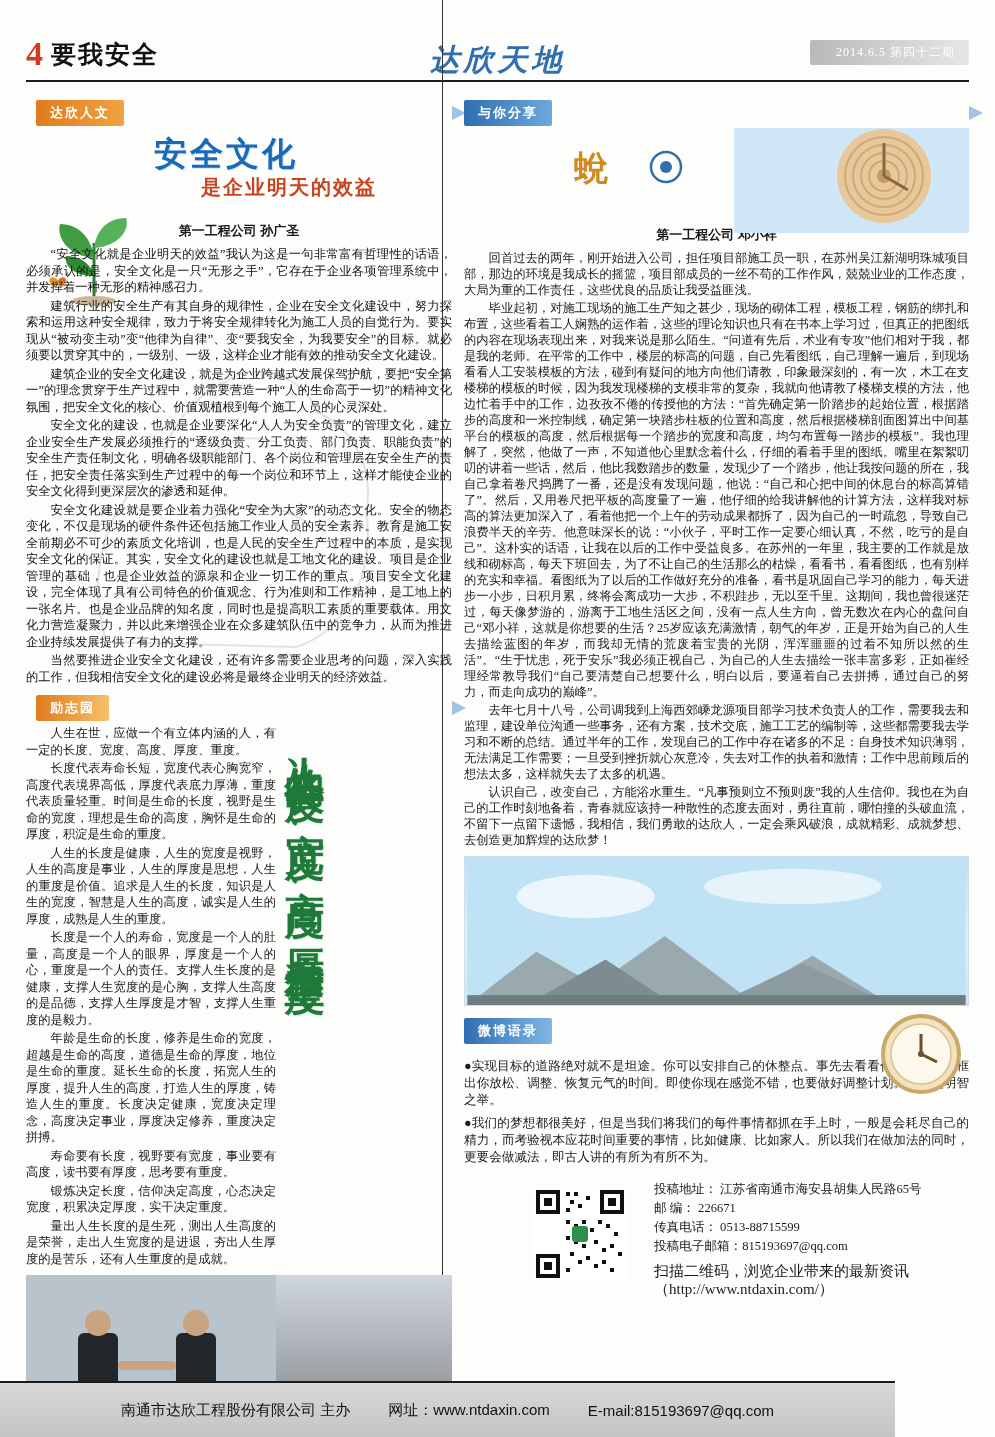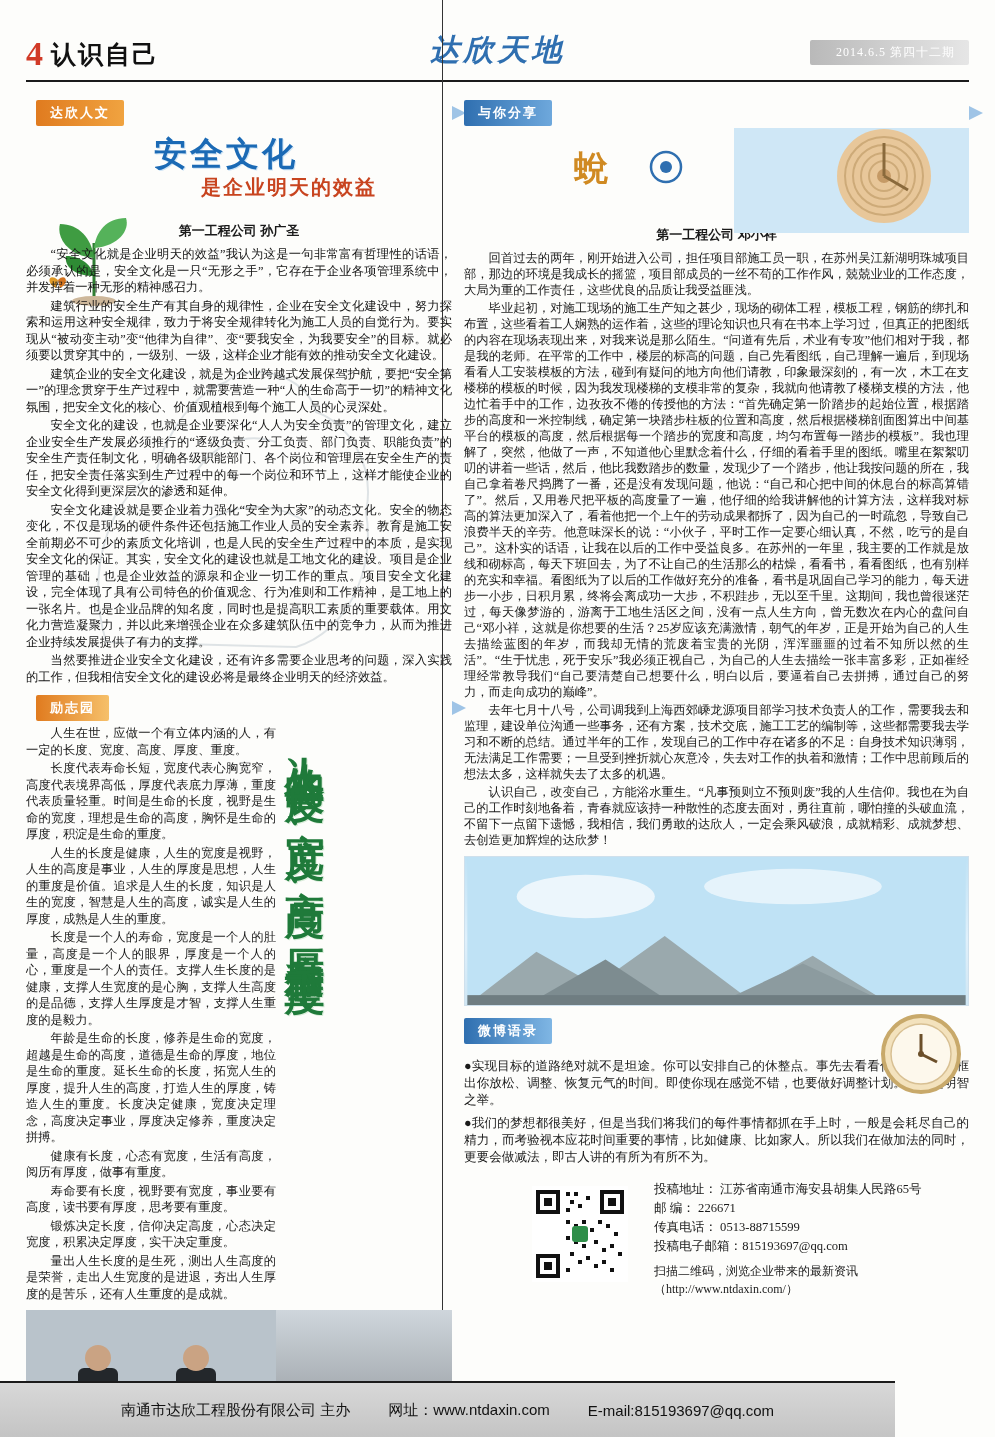--- a/index.html
+++ b/index.html
@@ -30,21 +30,21 @@
     font-family: "Liberation Serif", serif;
     line-height: 1; margin-right: 8px;
   }
   .section-title {
     font-size: 25px; font-weight: bold; letter-spacing: 2px;
     font-family: "Liberation Sans", sans-serif;
     color: #111;
   }
   .paper-logo {
     position: absolute; left: 50%; transform: translateX(-50%);
-    top: 2px;
+    top: 12px;
     font-size: 30px; font-weight: bold; letter-spacing: 4px;
     color: #2f6fb0;
     font-family: "Liberation Sans", sans-serif;
     font-style: italic;
   }
   .issue-box {
     position: absolute; right: 0; top: 12px;
     background: linear-gradient(to right,#b9b9b9,#e6e6e6);
     color: #fff; font-size: 12px; padding: 4px 14px 4px 26px;
     font-family: Liberation Serif, serif;
@@ -169,39 +169,39 @@
   .weibo p { font-size:12.6px; line-height:17px; text-align:justify; margin:6px 0; }
   .clock {
     position:absolute; right: 6px; top: -6px; width: 84px; height: 84px;
   }
   .weibo-head { position:relative; height: 34px; }
 
   
   .contact { display:flex; margin-top: 14px; }
   .qr { width: 96px; height: 96px; margin: 6px 26px 0 68px; position:relative; }
   .contact-lines { font-size:12.6px; line-height:19px; }
-  .contact-note { font-size:12px; line-height:18px; margin-top:6px; }
+  .contact-note { font-size:15px; line-height:18px; margin-top:6px; }
 
   
   .footer {
     position:absolute; left:0; bottom:0; width:895px; height: 56px;
     background: linear-gradient(#d8d8d8,#c4c4c4);
     border-top: 2px solid #1b1b1b;
     display:flex; align-items:center; justify-content:center; gap: 38px;
     font-size: 15px; font-family:"Liberation Sans", sans-serif; color:#111;
   }
 </style>
 </head>
 <body>
 
 <div class="page">
 
   <div class="masthead">
     <div class="page-num">4</div>
-    <div class="section-title">认识自己</div>
+    <div class="section-title">要我安全</div>
     <div class="paper-logo">达欣天地</div>
     <div class="issue-box">2014.6.5  第四十二期</div>
   </div>
 
   <div class="columns">
     <div class="vrule"></div>
 
     <div class="col-left">
 
       <div class="tag-wrap" style="margin:8px 0 2px 10px;text-decoration:underline;">
@@ -246,21 +246,20 @@
         <div class="tag-wrap" style="margin:6px 0 4px 10px;">
           <span class="tag orange2">励志园</span>
         </div>
         <div class="art2-cols">
           <div class="art2-text">
             <p>人生在世，应做一个有立体内涵的人，有一定的长度、宽度、高度、厚度、重度。</p>
             <p>长度代表寿命长短，宽度代表心胸宽窄，高度代表境界高低，厚度代表底力厚薄，重度代表质量轻重。时间是生命的长度，视野是生命的宽度，理想是生命的高度，胸怀是生命的厚度，积淀是生命的重度。</p>
             <p>人生的长度是健康，人生的宽度是视野，人生的高度是事业，人生的厚度是思想，人生的重度是价值。追求是人生的长度，知识是人生的宽度，智慧是人生的高度，诚实是人生的厚度，成熟是人生的重度。</p>
             <p>长度是一个人的寿命，宽度是一个人的肚量，高度是一个人的眼界，厚度是一个人的心，重度是一个人的责任。支撑人生长度的是健康，支撑人生宽度的是心胸，支撑人生高度的是品德，支撑人生厚度是才智，支撑人生重度的是毅力。</p>
             <p>年龄是生命的长度，修养是生命的宽度，超越是生命的高度，道德是生命的厚度，地位是生命的重度。延长生命的长度，拓宽人生的厚度，提升人生的高度，打造人生的厚度，铸造人生的重度。长度决定健康，宽度决定理念，高度决定事业，厚度决定修养，重度决定拼搏。</p>
-            <p>健康有长度，心态有宽度，生活有高度，阅历有厚度，做事有重度。</p>
             <p>寿命要有长度，视野要有宽度，事业要有高度，读书要有厚度，思考要有重度。</p>
             <p>锻炼决定长度，信仰决定高度，心态决定宽度，积累决定厚度，实干决定重度。</p>
             <p>量出人生长度的是生死，测出人生高度的是荣誉，走出人生宽度的是进退，夯出人生厚度的是苦乐，还有人生重度的是成就。</p>
           </div>
           <div class="vert-title">
             <span>人生的长度、宽度、高度、厚度和重度！</span>
           </div>
         </div>
 
         <div class="handshake">

